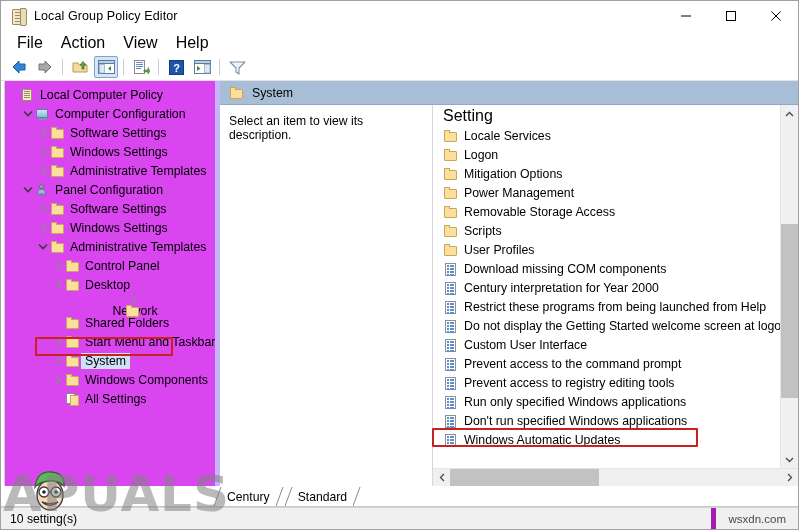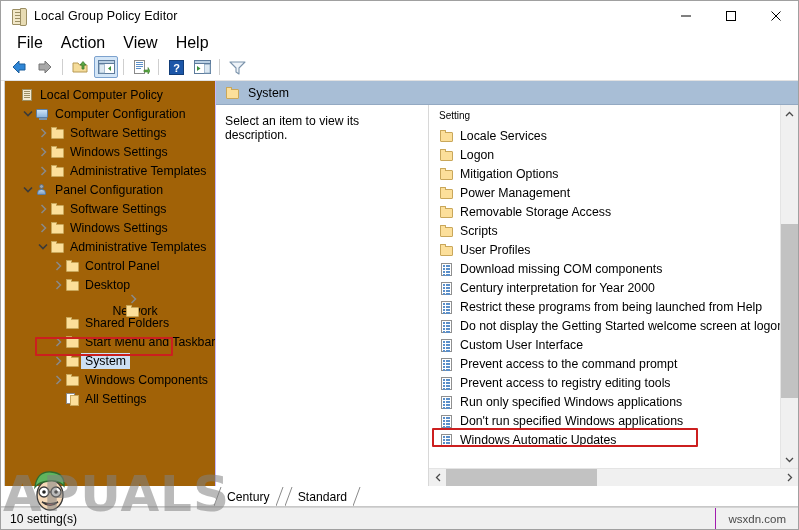--- a/index.html
+++ b/index.html
@@ -110,22 +110,22 @@
   
   .body-split {
     flex: 1; display: flex;
     min-height: 0;
     background: #ffffff;
   }
 
   
   .left-pane {
     width: 214px; min-width: 214px;
-    background: #a16207;
-    border-right: 1px solid #c4b5fd;
+    background: #d946ef;
+    border-right: 5px solid #c4b5fd;
     position: relative;
     overflow: hidden;
   }
   .tree {
     padding-top: 4px;
     position: relative;
   }
   .tree-row {
     height: 19px;
     display: flex; align-items: center;
@@ -272,21 +272,21 @@
   }
   .list-main {
     flex: 1; min-width: 0;
     display: flex; flex-direction: column;
     overflow: hidden;
   }
   .list-hdr {
     height: 21px; min-height: 21px;
     display: flex; align-items: center;
     padding-left: 10px;
-    font-size: 10px;
+    font-size: 16px;
     background: #ffffff;
   }
   .list-rows {
     flex: 1;
     overflow: hidden;
   }
   .list-row {
     height: 19px;
     display: flex; align-items: center;
     padding-left: 10px;
@@ -391,21 +391,21 @@
     height: 21px; min-height: 21px;
     background: #f0f0f0;
     border-top: 1px solid #d4d4d4;
     display: flex; align-items: center;
     font-size: 12.2px;
     position: relative;
   }
   .status-text { padding-left: 9px; }
   .status-right {
     margin-left: auto;
-    border-left: 1px solid #a21caf;
+    border-left: 5px solid #a21caf;
     height: 21px;
     display: flex; align-items: center;
     padding: 0 12px;
     color: #4a4a4a;
     font-size: 11.5px;
   }
 
   
   .redbox {
     position: absolute;

